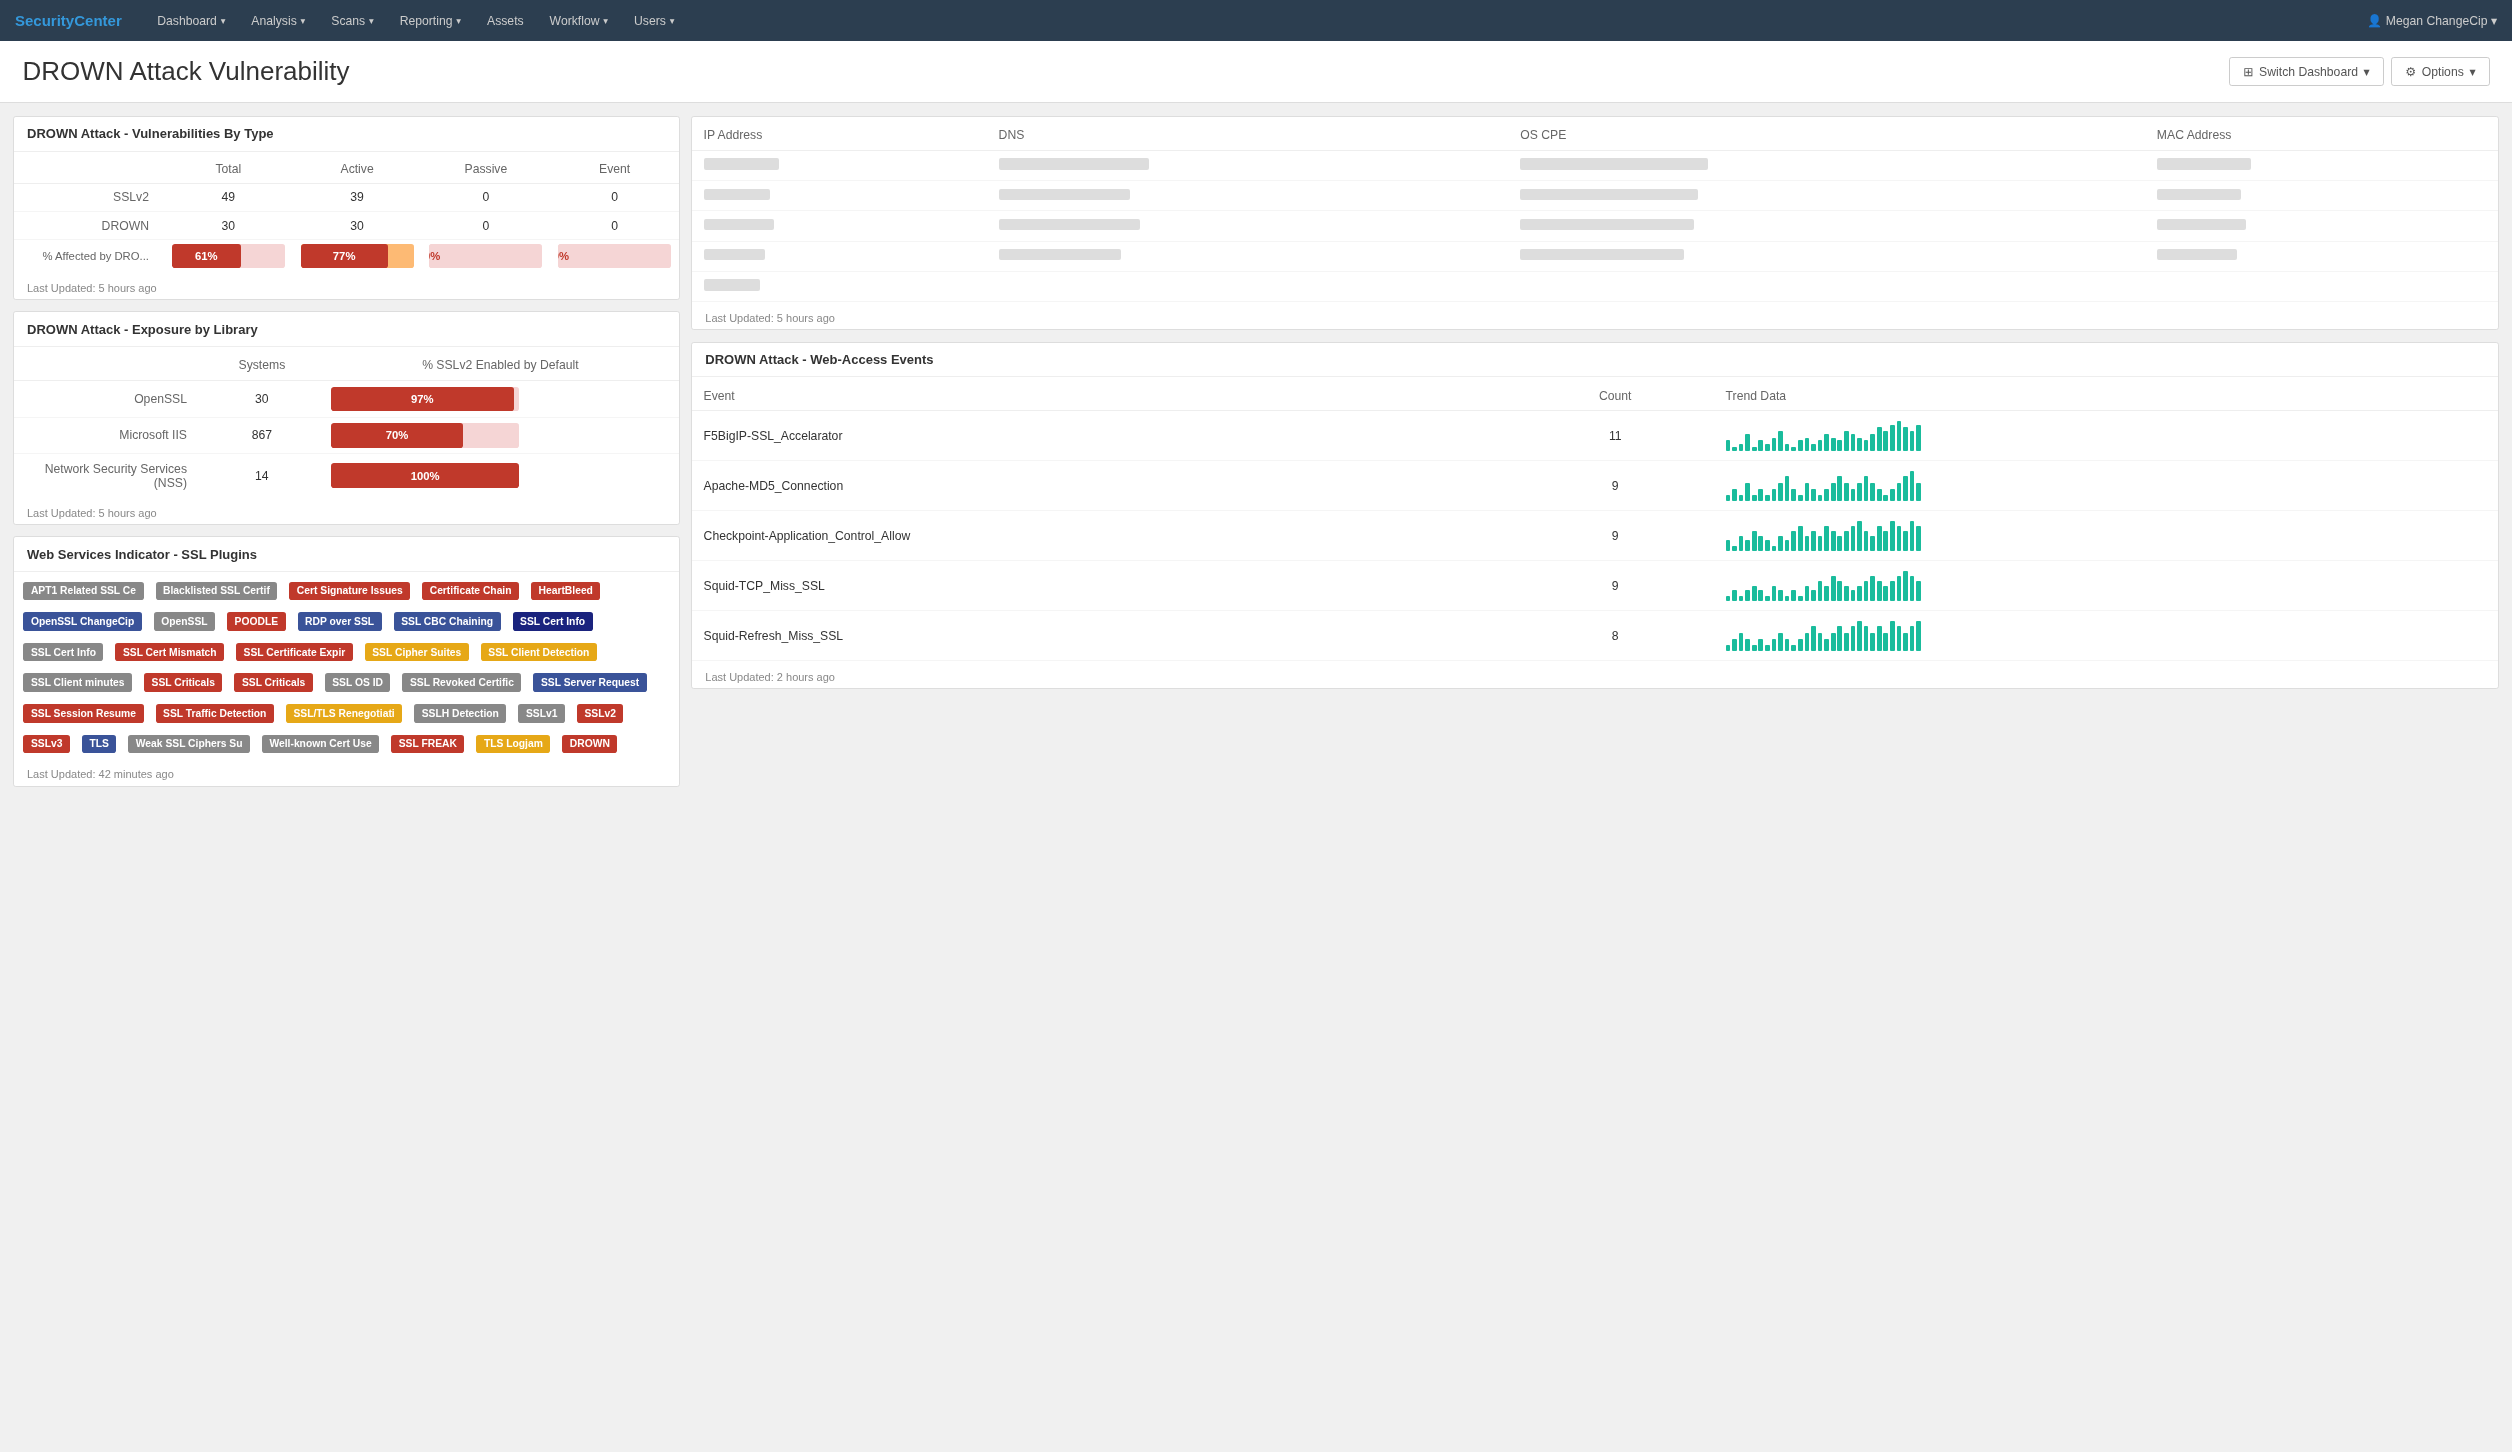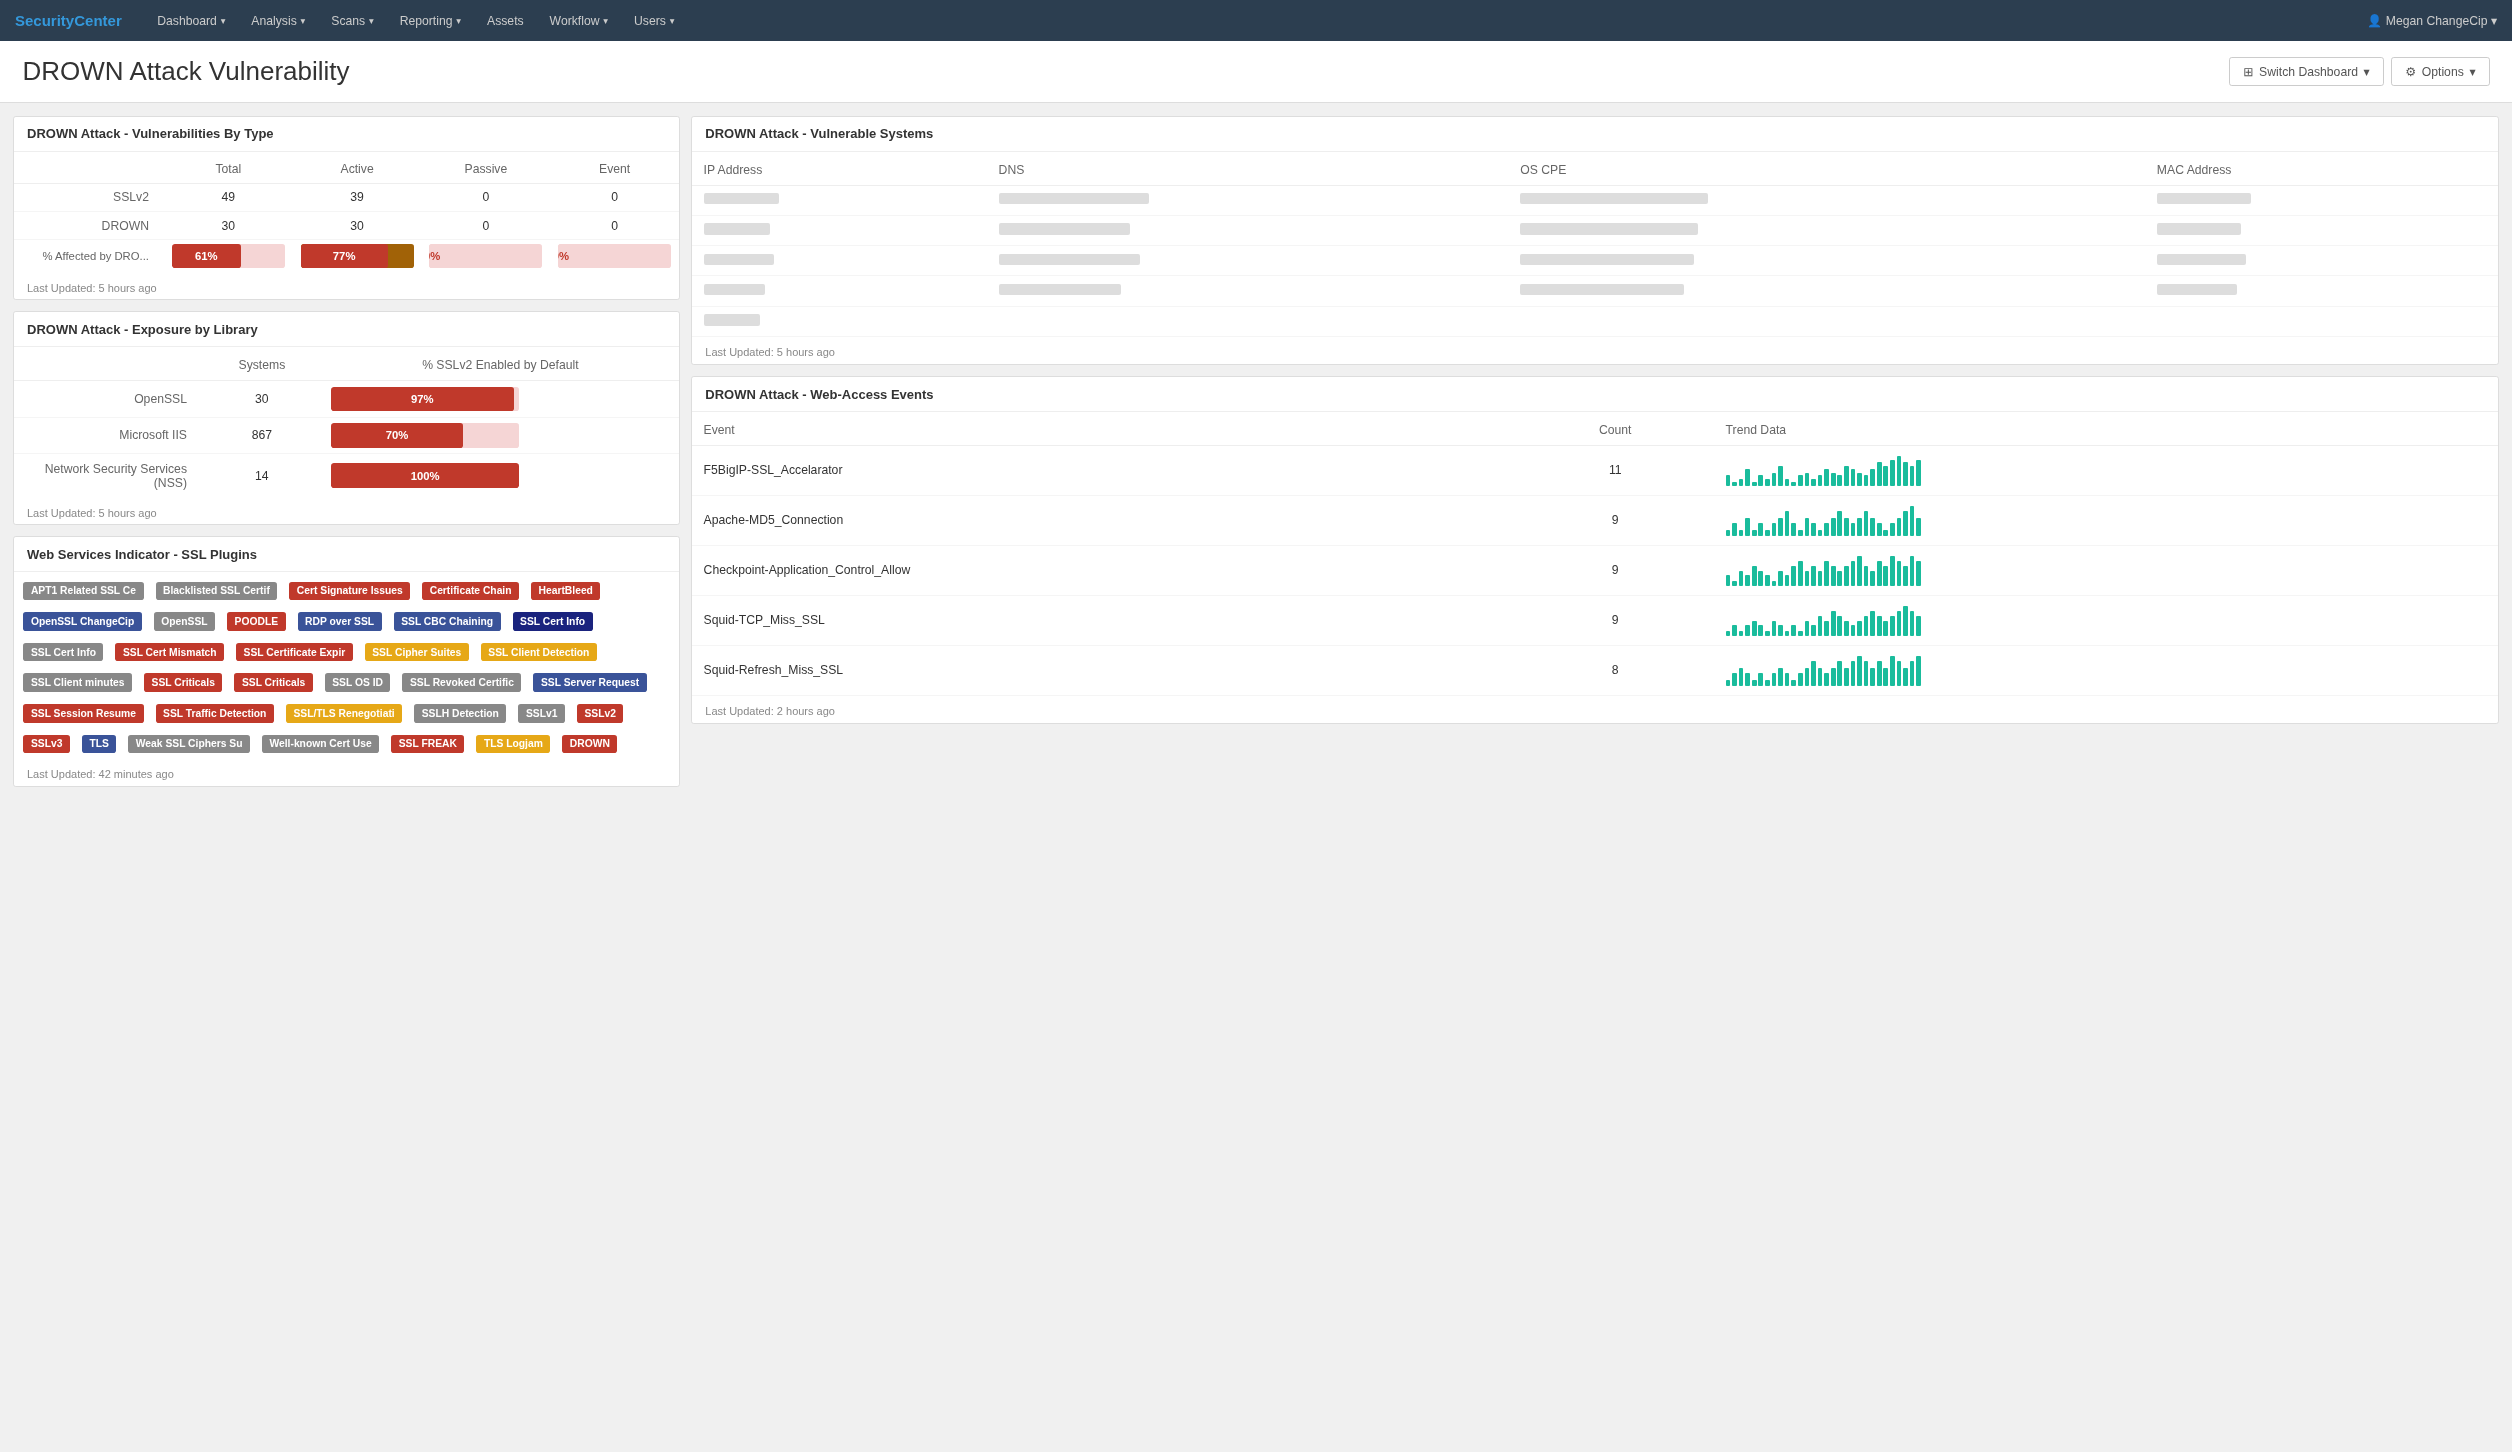--- a/index.html
+++ b/index.html
@@ -156,21 +156,21 @@
               <td>0</td>
             </tr>
             <tr>
               <td style="text-align:right; color:#666; padding-right:15px; font-size:11.3px;">% Affected by DRO...</td>
               <td class="bar-cell">
                 <div style="background:#f5d5d5; border-radius:2.8px; overflow:hidden; height:24.4px; width:113px; margin:0 auto;">
                   <div style="width:61%; height:100%; background:#c0392b; display:flex; align-items:center; justify-content:center; color:#fff; font-size:11.3px; font-weight:bold; border-radius:2.8px;">61%</div>
                 </div>
               </td>
               <td class="bar-cell">
-                <div style="background:#a16207; border-radius:2.8px; overflow:hidden; height:24.4px; width:113px; margin:0 auto;">
+                <div style="background:#fdba74; border-radius:2.8px; overflow:hidden; height:24.4px; width:113px; margin:0 auto;">
                   <div style="width:77%; height:100%; background:#c0392b; display:flex; align-items:center; justify-content:center; color:#fff; font-size:11.3px; font-weight:bold; border-radius:2.8px;">77%</div>
                 </div>
               </td>
               <td class="bar-cell">
                 <div style="background:#f5d5d5; border-radius:2.8px; overflow:hidden; height:24.4px; width:113px; margin:0 auto;">
                   <div style="width:5%; height:100%; background:#f5d5d5; display:flex; align-items:center; justify-content:center; color:#c0392b; font-size:11.3px; font-weight:bold; border-radius:2.8px;">0%</div>
                 </div>
               </td>
               <td class="bar-cell">
                 <div style="background:#f5d5d5; border-radius:2.8px; overflow:hidden; height:24.4px; width:113px; margin:0 auto;">
@@ -269,21 +269,20 @@
           <span class="ssl-tag" style="background: rgb(192, 57, 43); color: rgb(255, 255, 255);">DROWN</span>
         </div>
       <div class="last-updated">Last Updated: 42 minutes ago</div>
     </div>
 
   </div>
 
   <div class="right-col">
 
     <div class="panel">
-      <div class="panel-title">DROWN Attack - Vulnerable Systems</div>
       <div style="padding: 3.8px 0;">
         <table class="vs-table">
           <thead>
             <tr>
               <th>IP Address</th>
               <th>DNS</th>
               <th>OS CPE</th>
               <th>MAC Address</th>
             </tr>
           </thead>

